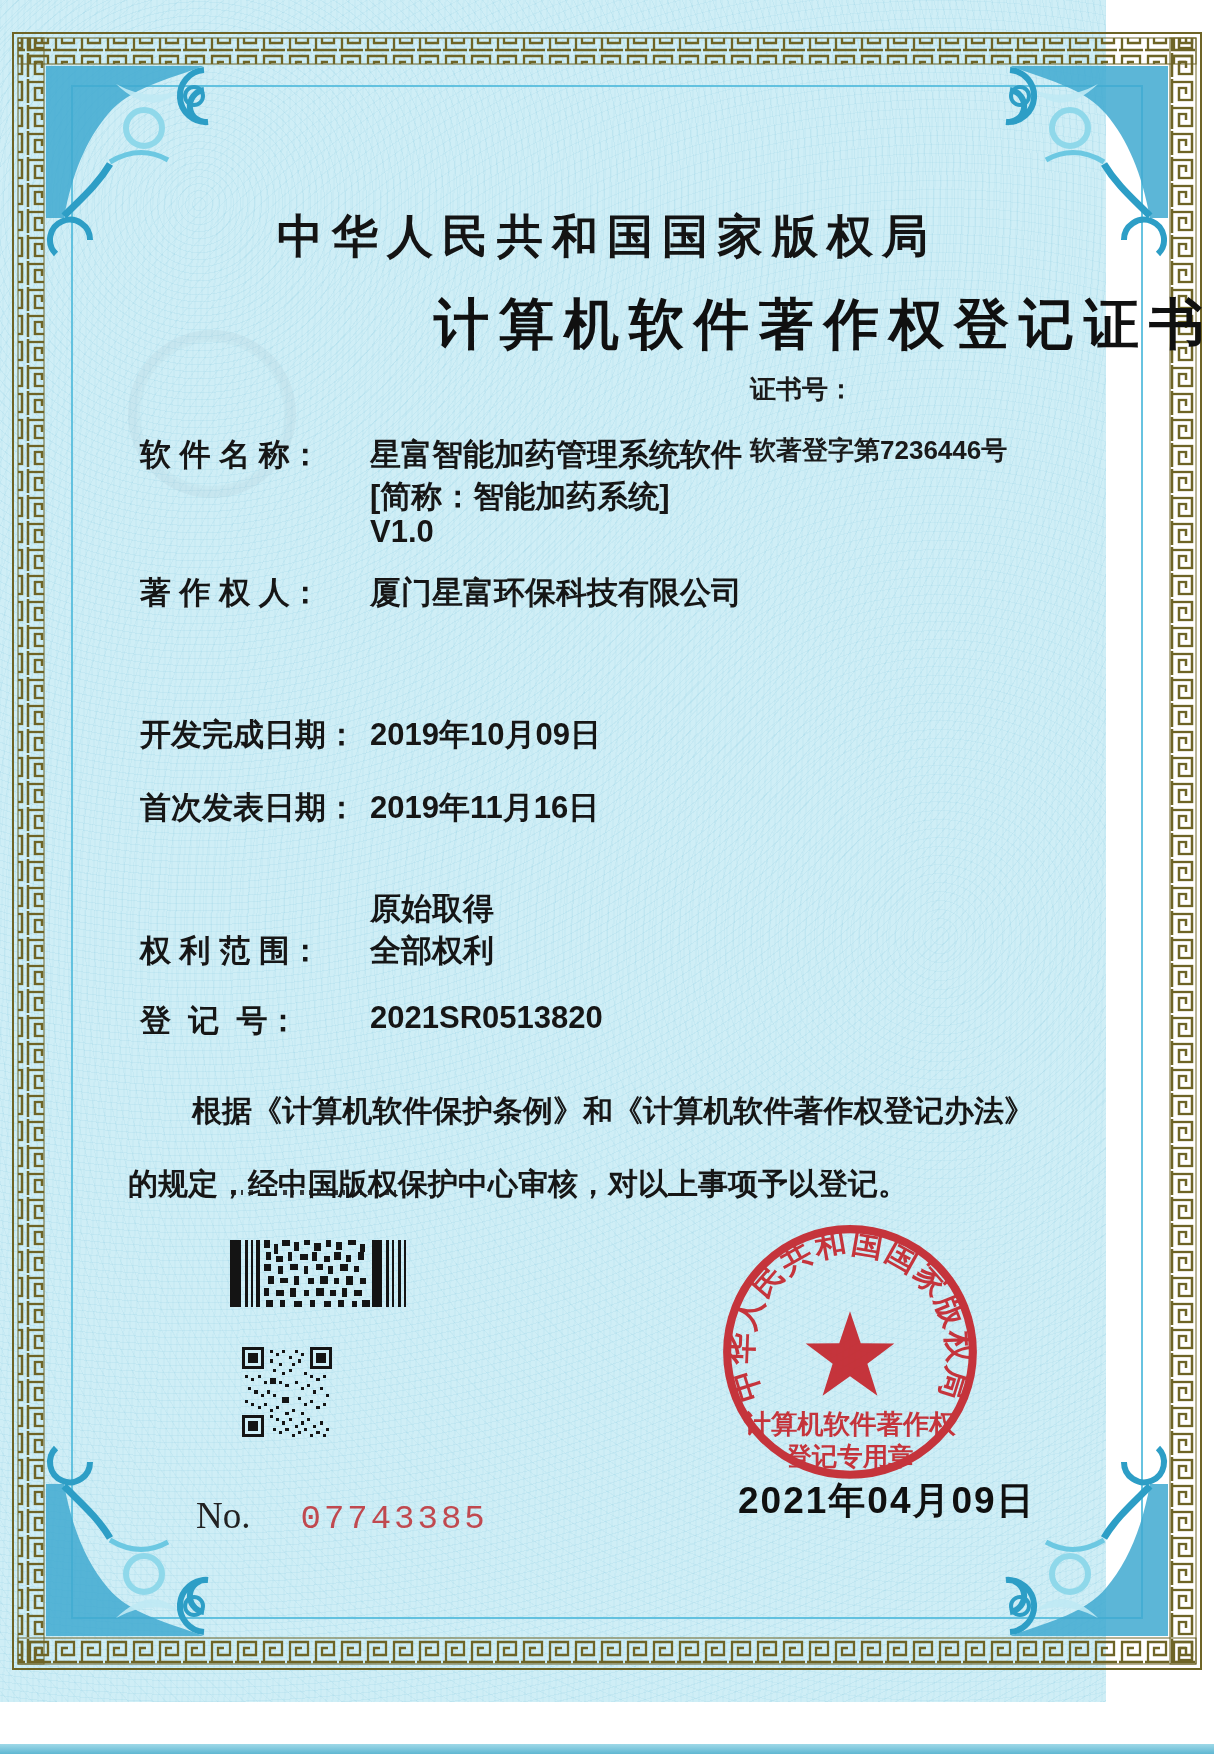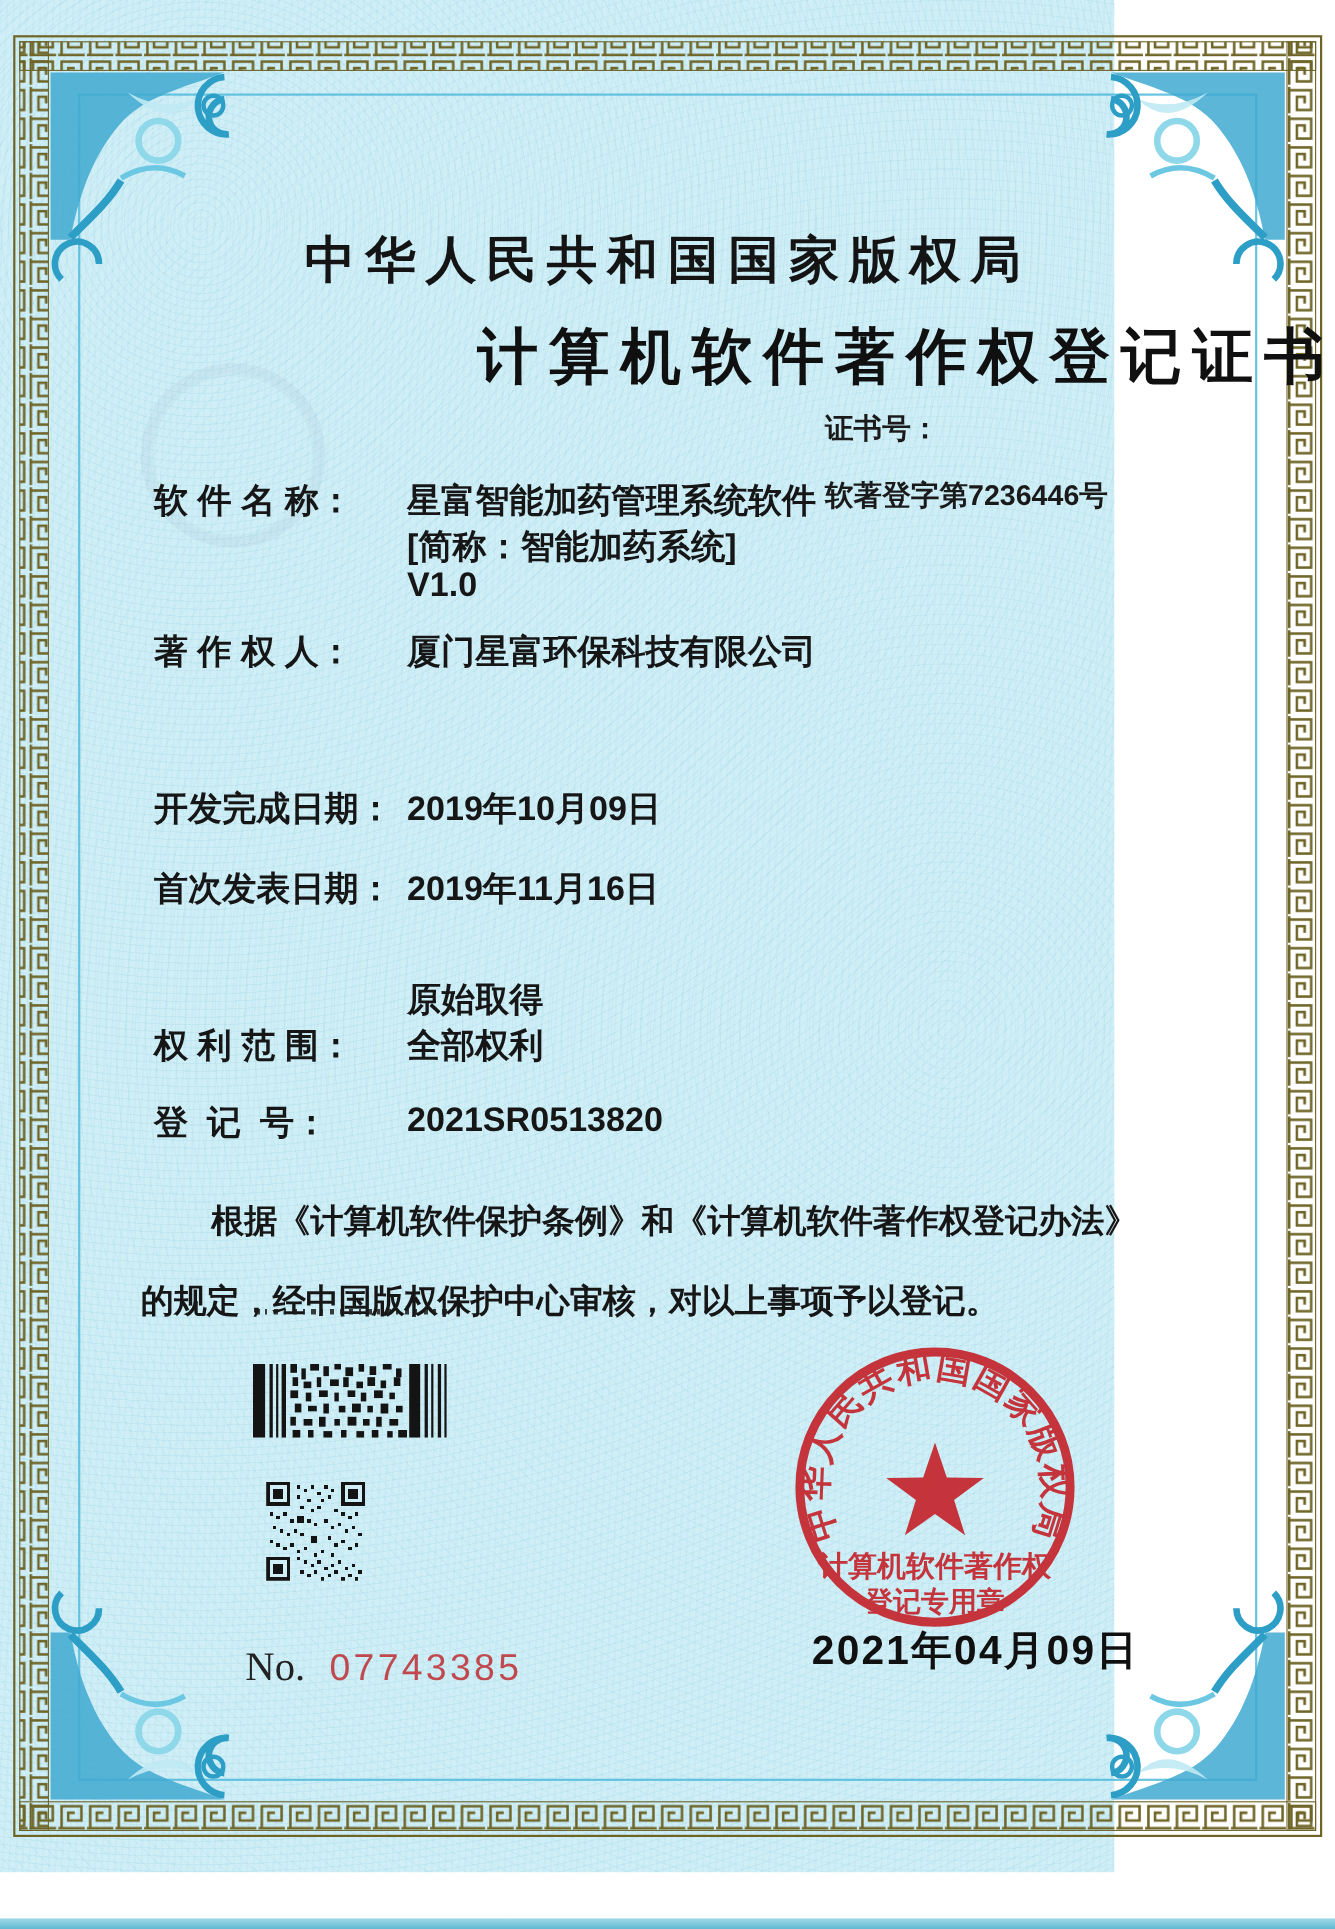--- a/index.html
+++ b/index.html
@@ -1,21 +1,21 @@
 <!DOCTYPE html>
 <html><head>
 <meta charset="utf-8">
 <style>
   html,body{margin:0;padding:0;}
   body{
     width:1214px;height:1754px;position:relative;background:#ffffff;
     font-family:"Liberation Sans", sans-serif;overflow:hidden;
   }
   .paper{
-    position:absolute;left:0;top:0;width:1013px;height:1702px;
+    position:absolute;left:0;top:0;width:1106px;height:1702px;
     background-color:#cfeef6;
     background-image:
       repeating-radial-gradient(circle at 18% 12%, rgba(255,255,255,0) 0 6px, rgba(92,178,208,.10) 6px 7px),
       repeating-radial-gradient(circle at 85% 55%, rgba(255,255,255,0) 0 8px, rgba(92,178,208,.08) 8px 9px),
       repeating-linear-gradient(93deg, rgba(120,195,220,.07) 0 2px, rgba(255,255,255,0) 2px 6px);
   }
   .bottom-sliver{
     position:absolute;left:0;top:1744px;width:1214px;height:10px;
     background:linear-gradient(180deg,#9fd9e8,#5fb7d2);
   }
@@ -33,22 +33,22 @@
     display:flex;gap:26px;white-space:nowrap;flex-direction:column;
   }
   .fieldlabel{font-size:31px;font-weight:700;color:#161616;white-space:pre;}
   .fieldvalue{font-size:31px;font-weight:700;color:#161616;white-space:pre;}
   .statement{
     left:128px;top:1074px;width:906px;
     font-size:30px;font-weight:700;color:#161616;
     line-height:73px;text-indent:64px;text-align:justify;
   }
   .serial{left:196px;top:1494px;display:flex;gap:22px;align-items:baseline;}
-  .serial .no{font-family:"Liberation Serif", serif;font-size:37px;color:#222222;margin-left:27px;}
-  .serial .num{font-family:Liberation Sans, sans-serif;font-size:34px;letter-spacing:3px;color:#c0494f;}
+  .serial .no{font-family:"Liberation Serif", serif;font-size:37px;color:#222222;}
+  .serial .num{font-family:Liberation Mono, monospace;font-size:34px;letter-spacing:3px;color:#c0494f;margin-left:28px;}
   .issuedate{
     left:738px;top:1476px;font-size:37px;font-weight:700;color:#101010;
     letter-spacing:2px;z-index:6;white-space:nowrap;
   }
   .watermark{
     left:128px;top:330px;width:150px;height:150px;border-radius:50%;
     border:9px solid rgba(168,198,210,.38);
     box-shadow:inset 0 0 0 3px rgba(168,198,210,.25);
     opacity:.55;
   }

